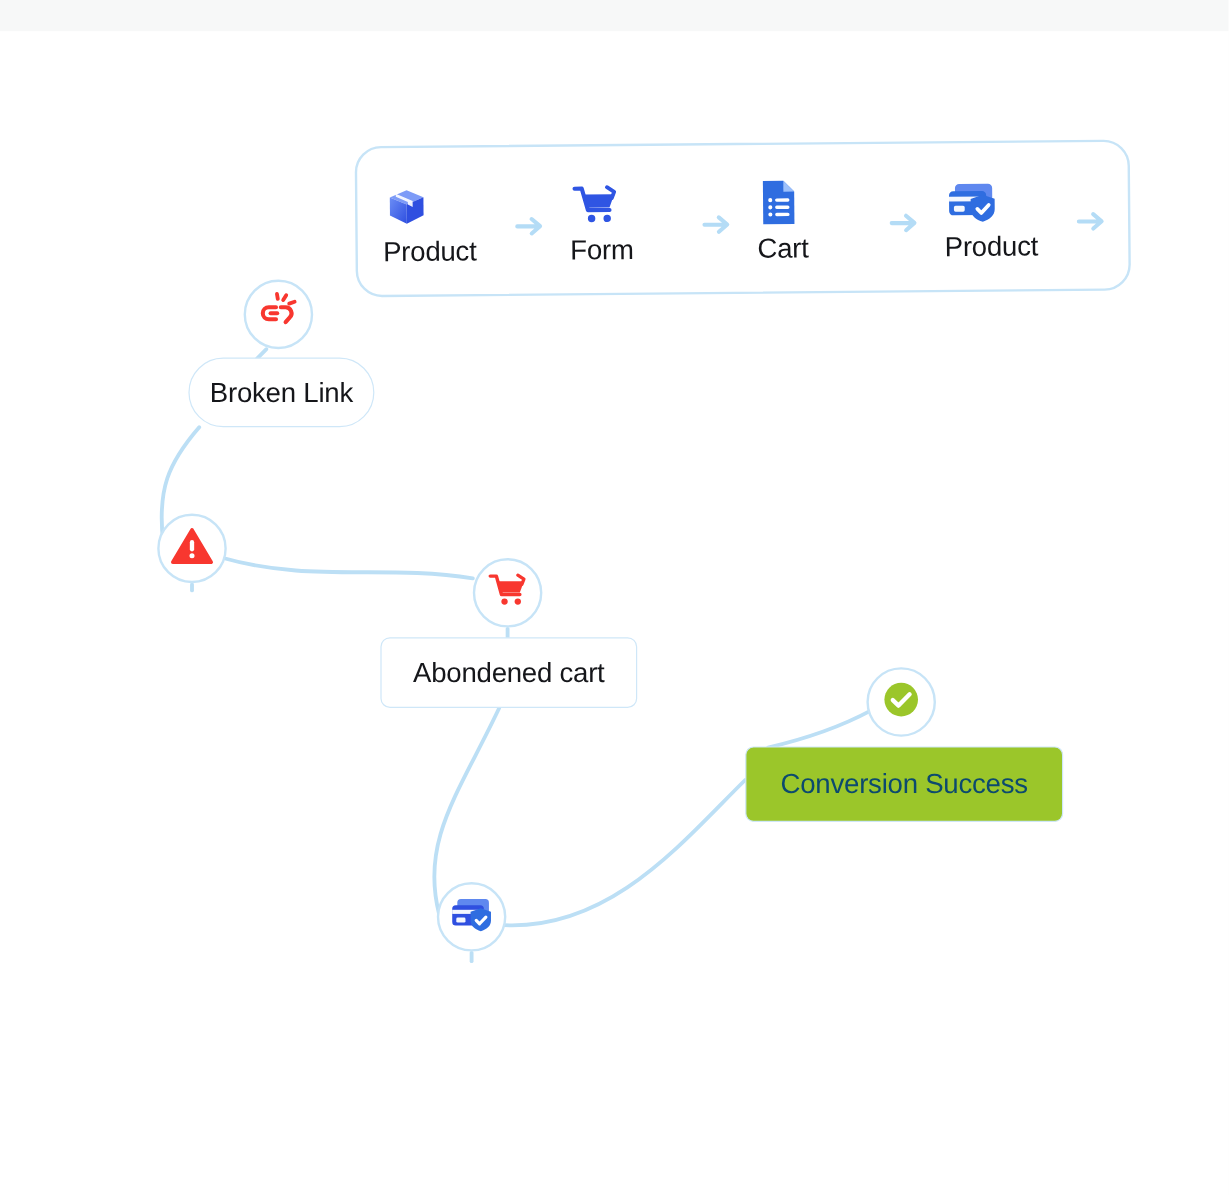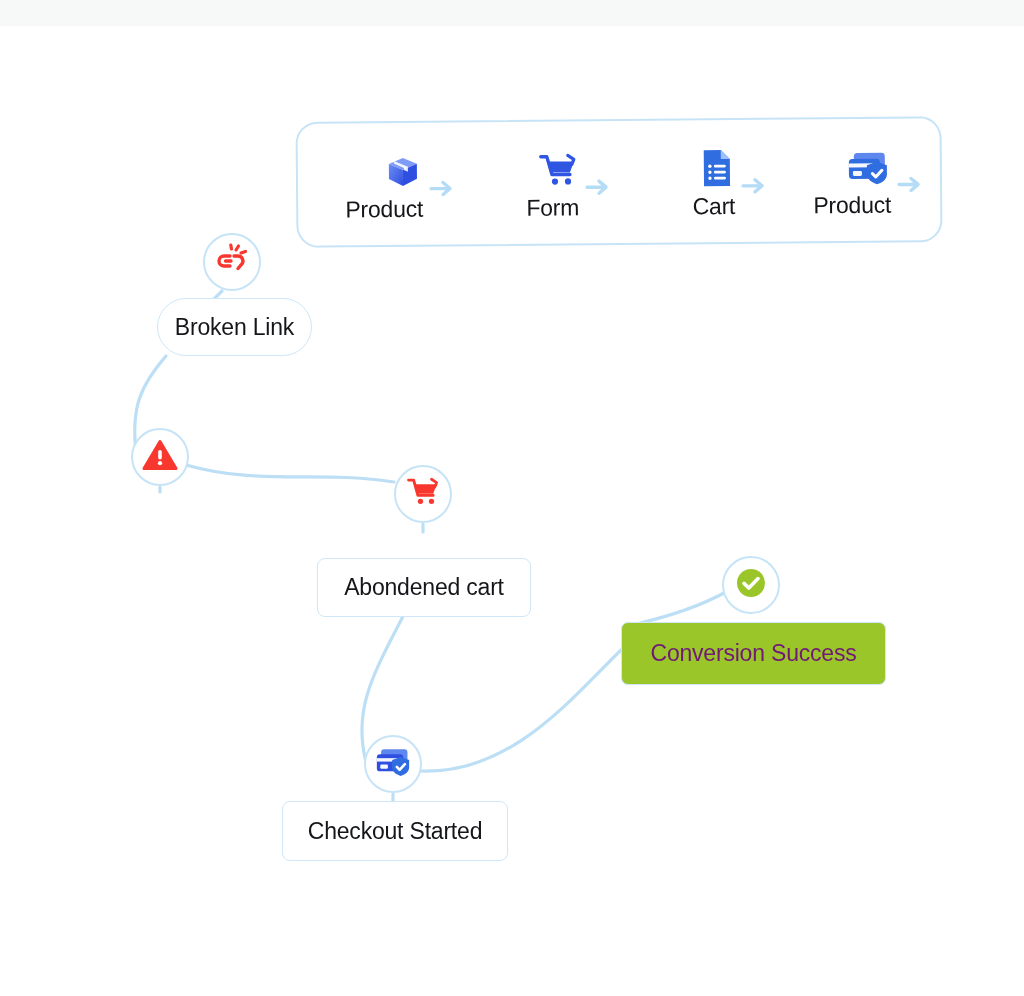--- a/index.html
+++ b/index.html
@@ -57,21 +57,21 @@
     left: 0; top: 0;
     width: 100%; height: 100%;
     display: flex;
     align-items: center;
     justify-content: center;
     gap: 0px;
   }
   .funnel-step {
     display: flex;
     flex-direction: column;
-    align-items: flex-end;
+    align-items: flex-start;
     justify-content: flex-start;
     width: 104px;
     padding-left: 12px;
   }
   .funnel-step .step-icon {
     height: 46px;
     display: flex;
     align-items: flex-end;
     justify-content: center;
   }
@@ -113,31 +113,31 @@
     justify-content: center;
     box-sizing: border-box;
     font-size: 23px;
     color: #15161a;
     letter-spacing: -0.2px;
     white-space: nowrap;
   }
   .node-box.accent {
     background: #9bc62a;
     border-color: #cfe7f8;
-    color: #701a75;
+    color: #0c4a6e;
     border-radius: 7px;
   }
 
   
   #c-broken     { left: 203px; top: 233px; }
   #b-broken     { left: 157px; top: 298px; width: 155px; height: 58px; border-radius: 29px; }
   #c-payment    { left: 131px; top: 428px; }
   #b-payment    { left: 68px;  top: 491px; width: 187px; height: 58px; }
   #c-cart       { left: 394px; top: 465px; }
-  #b-cart       { left: 317px; top: 558px; width: 214px; height: 59px; }
+  #b-cart       { left: 317px; top: 531px; width: 214px; height: 59px; }
   #c-checkout   { left: 364px; top: 735px; }
   #b-checkout   { left: 282px; top: 801px; width: 226px; height: 60px; }
   #c-success    { left: 722px; top: 556px; }
   #b-success    { left: 621px; top: 622px; width: 265px; height: 63px; }
 </style>
 </head>
 <body>
 
 <div id="canvas">
 
@@ -310,23 +310,20 @@
         <rect x="9" y="5" width="31" height="20" rx="3.5" fill="#5f88ef"></rect>
         <rect x="4" y="11" width="31" height="20" rx="3.5" fill="#2f4fe0"></rect>
         <rect x="4" y="15.5" width="31" height="4" fill="#ffffff" opacity="0.95"></rect>
         <rect x="8" y="23" width="9" height="5" rx="1.4" fill="#ffffff" opacity="0.95"></rect>
         <path d="M32 14 L42 17.5 V26 C42 31.5 37.6 34.8 32 36.5
                  C26.4 34.8 22 31.5 22 26 V17.5 Z" fill="#2f6de0"></path>
         <path d="M27.5 25.8 L30.8 29.2 L37 22.6" fill="none" stroke="#ffffff" stroke-width="3.1" stroke-linecap="round" stroke-linejoin="round"></path>
       </svg>
     </span>
   </div>
-  <div class="node-box" id="b-checkout">
-    <span>Checkout Started</span>
-  </div>
 
   <div class="node-circle" id="c-success">
     <span>
       <svg width="36" height="36" viewBox="0 0 36 36">
         <circle cx="18" cy="18" r="14" fill="#9bc62a"></circle>
         <path d="M11 18.4 L15.8 23 L25 13.6" fill="none" stroke="#ffffff" stroke-width="3.6" stroke-linecap="round" stroke-linejoin="round"></path>
       </svg>
     </span>
   </div>
   <div class="node-box accent" id="b-success">

